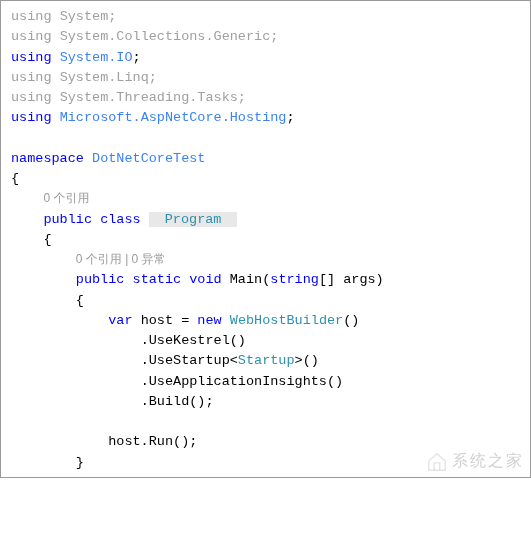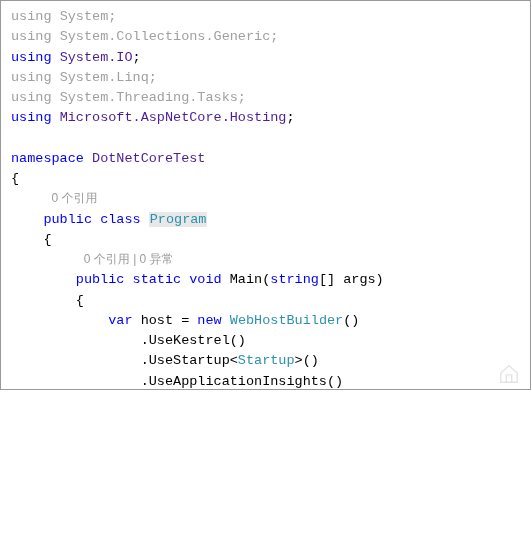--- a/index.html
+++ b/index.html
@@ -5,42 +5,41 @@
   body {
     margin: 0;
     padding: 0;
     background: #fff;
     font-family: Consolas, "Courier New", monospace;
     font-size: 13.5px;
     line-height: 1.5;
   }
   .editor {
     width: 531px;
-    height: 390px;
+    height: 478px;
     box-sizing: border-box;
     border: 1px solid #999;
     padding: 6px 10px;
     background: #ffffff;
     overflow: hidden;
     position: relative;
   }
   .kw { color: #0000ff; }
   .type { color: #2b91af; }
-  .ns { color: #4c1d95; }
+  .ns { color: #3b82f6; }
   .faded { color: #a0a0a0; }
   .codelens {
     color: #9a9a9a;
     font-size: 12px;
     font-family: "Microsoft YaHei", Arial, sans-serif;
-    margin-left: 8px;
   }
   .highlight-bg {
     background: #e8e8e8;
     border-radius: 1px;
-    padding: 0 1px;
+    padding: 0 16px;
   }
   .line { white-space: pre; }
   .watermark {
     position: absolute;
     right: 6px;
     bottom: 4px;
     font-family: "Microsoft YaHei", Arial, sans-serif;
     font-size: 16px;
     color: rgba(120,120,120,0.35);
     letter-spacing: 2px;
@@ -93,33 +92,34 @@
 <div class="line">            <span class="kw">var</span> <span>host</span><span> = </span><span class="kw">new</span> <span class="type">WebHostBuilder</span><span>(</span><span>)</span></div>
 
 <div class="line">                <span>.UseKestrel()</span></div>
 
 
 
 <div class="line">                <span>.UseStartup&lt;</span><span class="type">Startup</span><span>&gt;()</span></div>
 
 <div class="line">                <span>.UseApplicationInsights()</span></div>
 
+<div class="line">                <span>.Build();</span></div>
 
 <div class="line">&nbsp;</div>
 
 <div class="line">            <span>host.Run();</span></div>
 
 <div class="line">        <span>}</span></div>
 
 <div class="line">    <span>}</span></div>
 
 <div class="line">}</div>
 
 <div class="watermark">
   <span class="icon">
     <svg viewBox="0 0 24 24" fill="none" stroke="rgba(120,120,120,0.5)" stroke-width="1.5">
           <path d="M3 11 L12 3 L21 11 V21 H3 Z"></path>
           <path d="M9 21 V13 H15 V21"></path>
         </svg>
-  </span>
+  </span><span>系统之家</span>
 </div>
 
 </div>
 
 </body></html>

